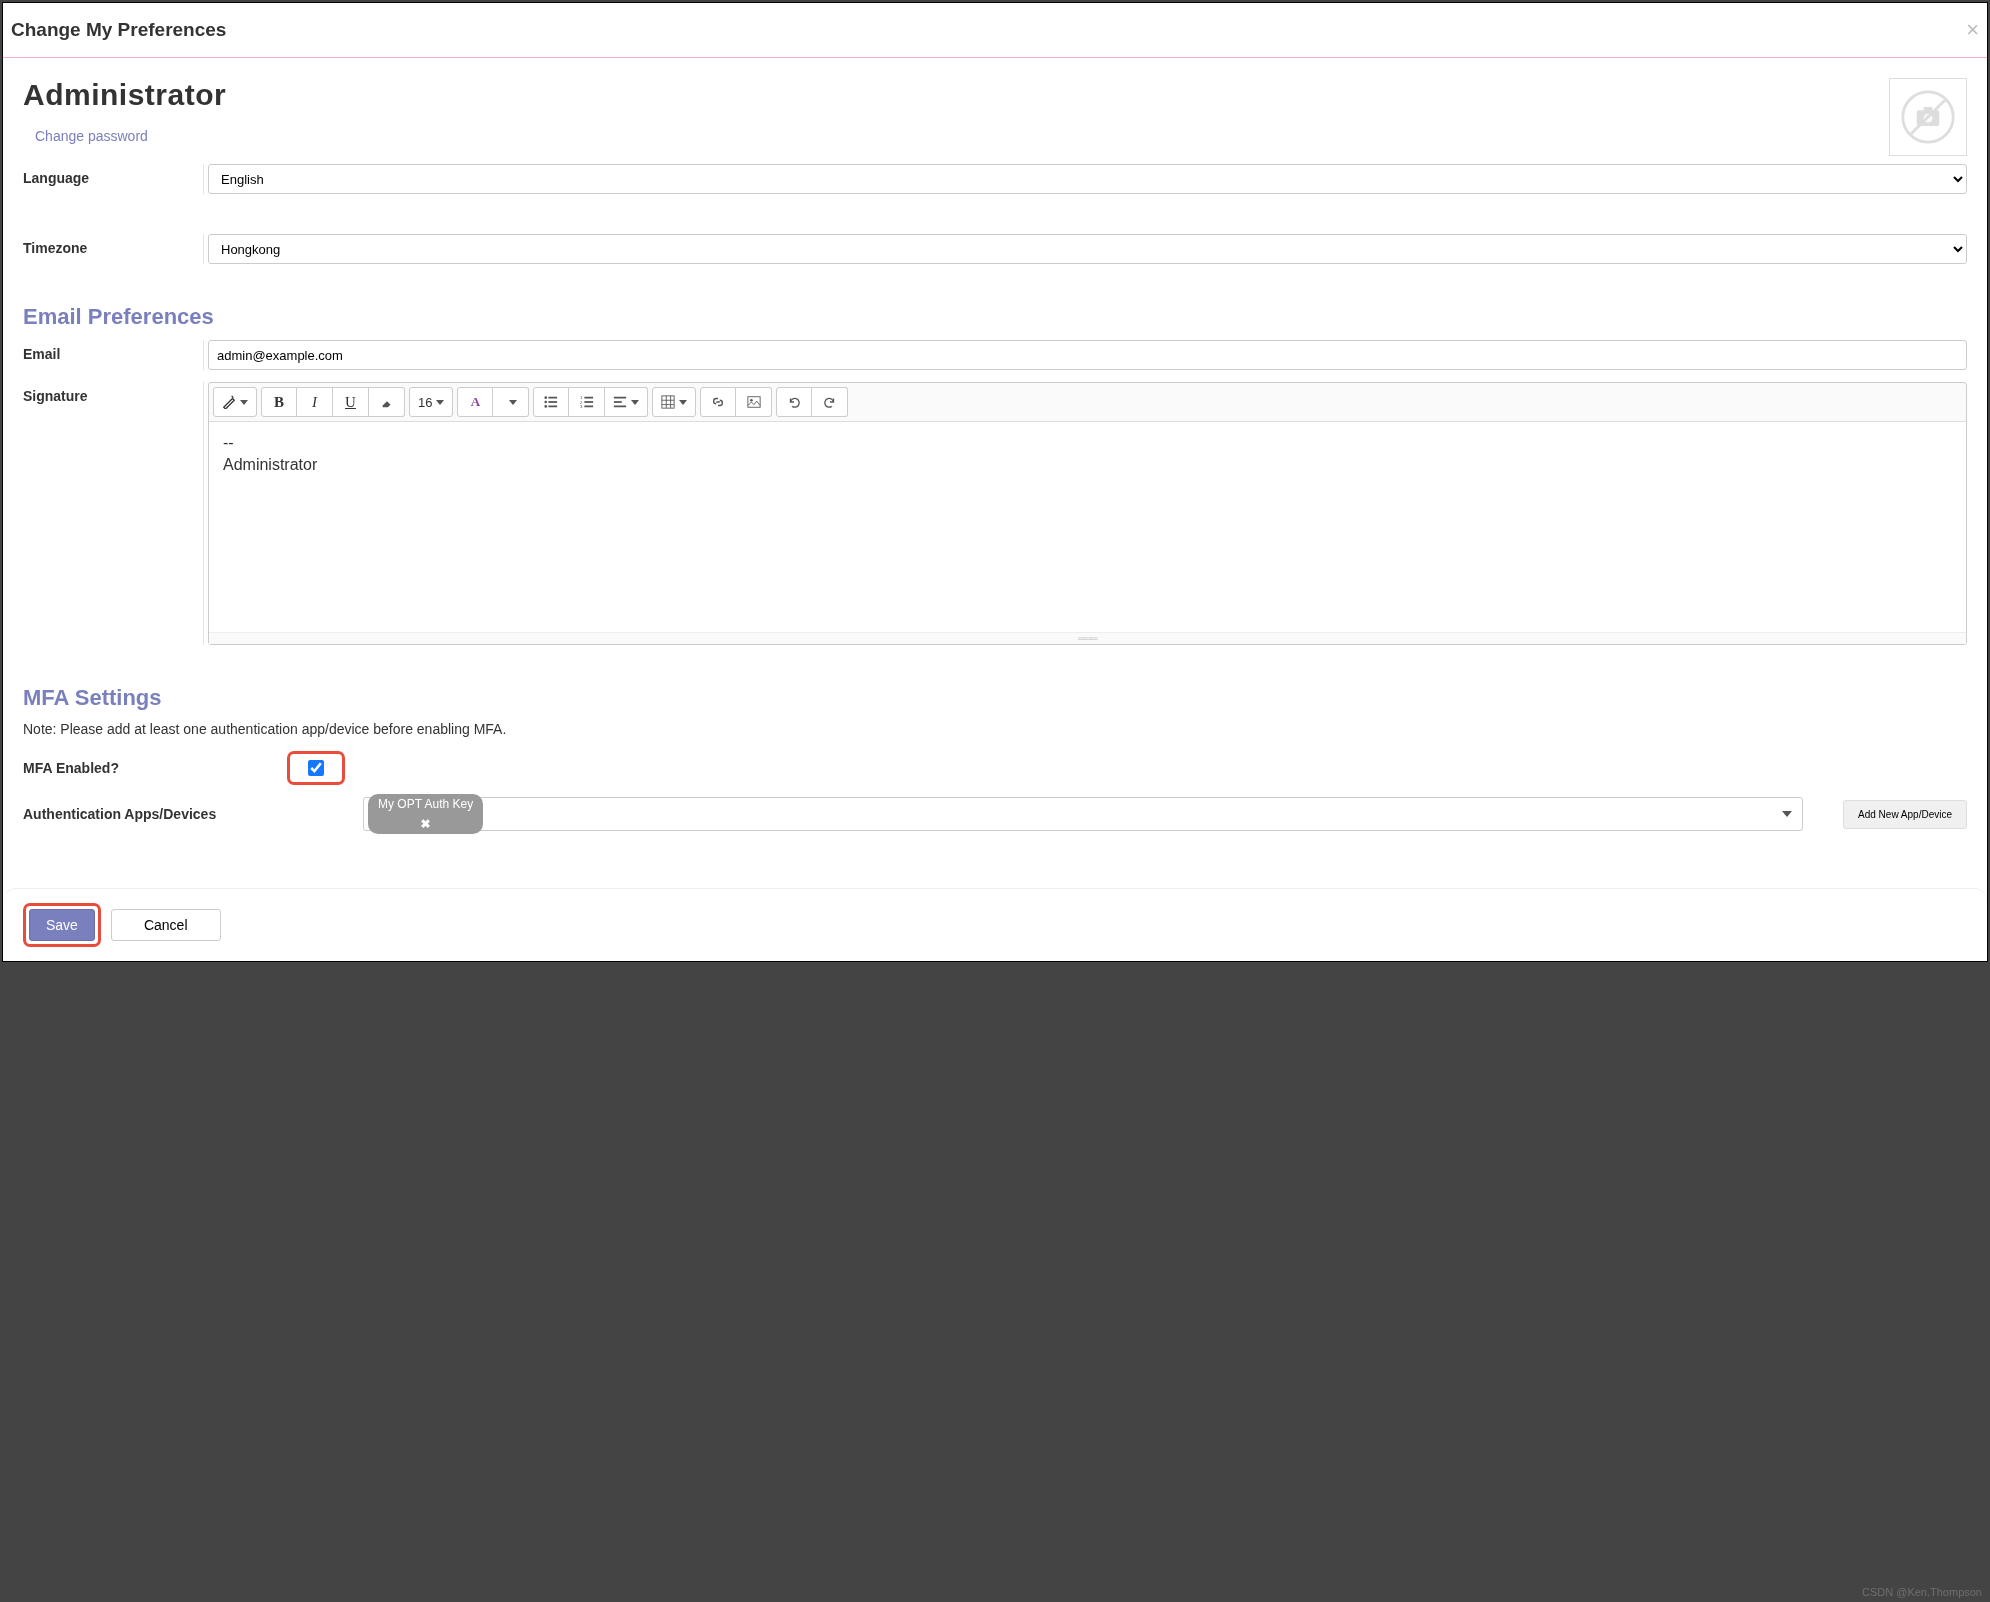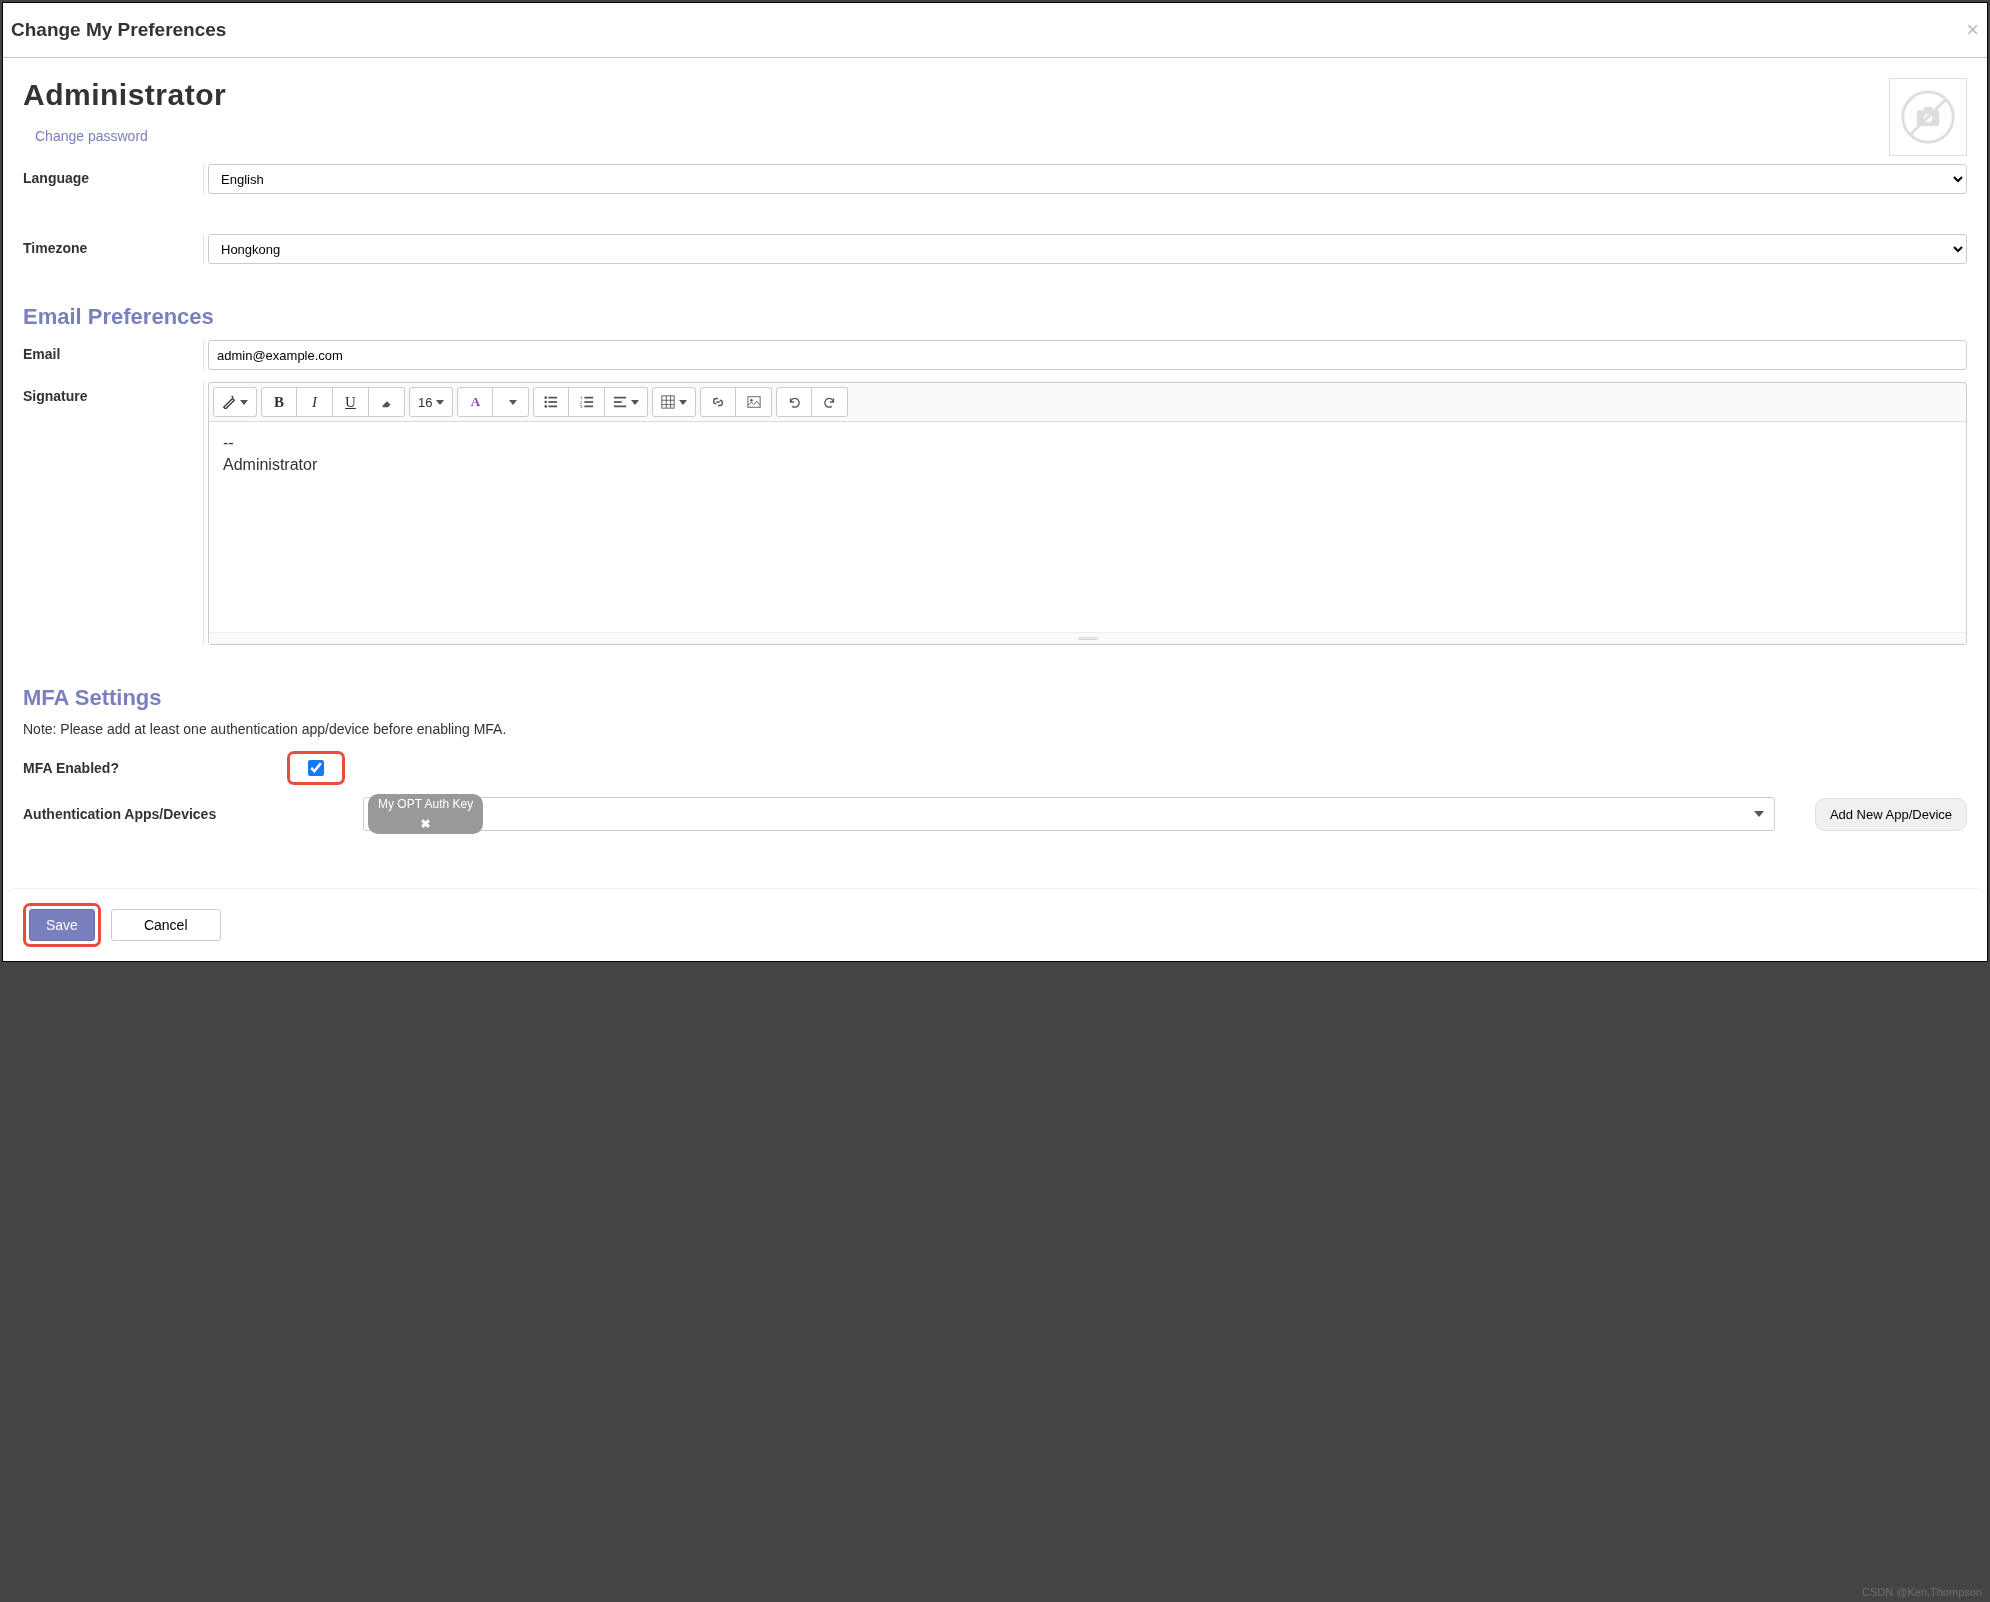--- a/index.html
+++ b/index.html
@@ -36,21 +36,21 @@
 .editor-footer::before { content: "═══"; letter-spacing: -1px; }
 .mfa-note { font-size: 14px; margin-bottom: 14px; }
 .mfa-row { display: flex; align-items: center; margin-bottom: 12px; }
 .mfa-label { width: 264px; font-weight: bold; font-size: 14px; }
 .red-box { border: 3px solid #e74c3c; border-radius: 7px; padding: 6px 18px; display: inline-flex; align-items: center; justify-content: center; }
 .cb { width: 16px; height: 16px; accent-color: #1677ff; }
 .tag-container { flex: 1; border: 1px solid #ccc; border-radius: 3px; padding: 4px; height: 34px; display: flex; align-items: center; justify-content: space-between; min-width: 300px; margin-right: 40px; }
 .tag { background: #999; color: #fff; border-radius: 10px; padding: 3px 10px; font-size: 12px; display: inline-flex; align-items: center; gap: 6px; flex-direction: column; }
 .tag-x { font-weight: bold; cursor: pointer; }
 .tag-caret { width: 0; height: 0; border-left: 5px solid transparent; border-right: 5px solid transparent; border-top: 6px solid #555; margin-right: 6px; }
-.add-device { background: #f0f0f0; border: 1px solid #ddd; border-radius: 10px; padding: 8px 14px; font-size: 13px; cursor: pointer; }
+.add-device { background: #f0f0f0; border: 1px solid #ddd; border-radius: 3px; padding: 8px 14px; font-size: 10px; cursor: pointer; }
 .modal-footer { border-top: 1px solid #eee; padding: 14px 20px; display: flex; gap: 10px; border-radius: 13px; }
 .save-wrap { border: 3px solid #e74c3c; border-radius: 7px; padding: 3px; }
 .btn-save { background: #7a7fbd; color: #fff; border: 1px solid #6a6fab; border-radius: 3px; padding: 7px 16px; font-size: 14px; cursor: pointer; }
 .btn-cancel { background: #fff; border: 1px solid #ccc; border-radius: 3px; padding: 7px 32px; font-size: 14px; cursor: pointer; align-self: center; text-align: center; }
 .font-A { font-family: serif; font-weight: bold; color: #8e44ad; }
 .bold-B { font-weight: bold; font-family: serif; font-size: 15px; }
 .ital-I { font-style: italic; font-family: serif; font-size: 15px; }
 .under-U { text-decoration: underline; font-family: serif; font-size: 15px; }
 .watermark { position: fixed; bottom: 4px; right: 8px; color: #999; font-size: 11px; opacity: 0.5; }
 </style>

